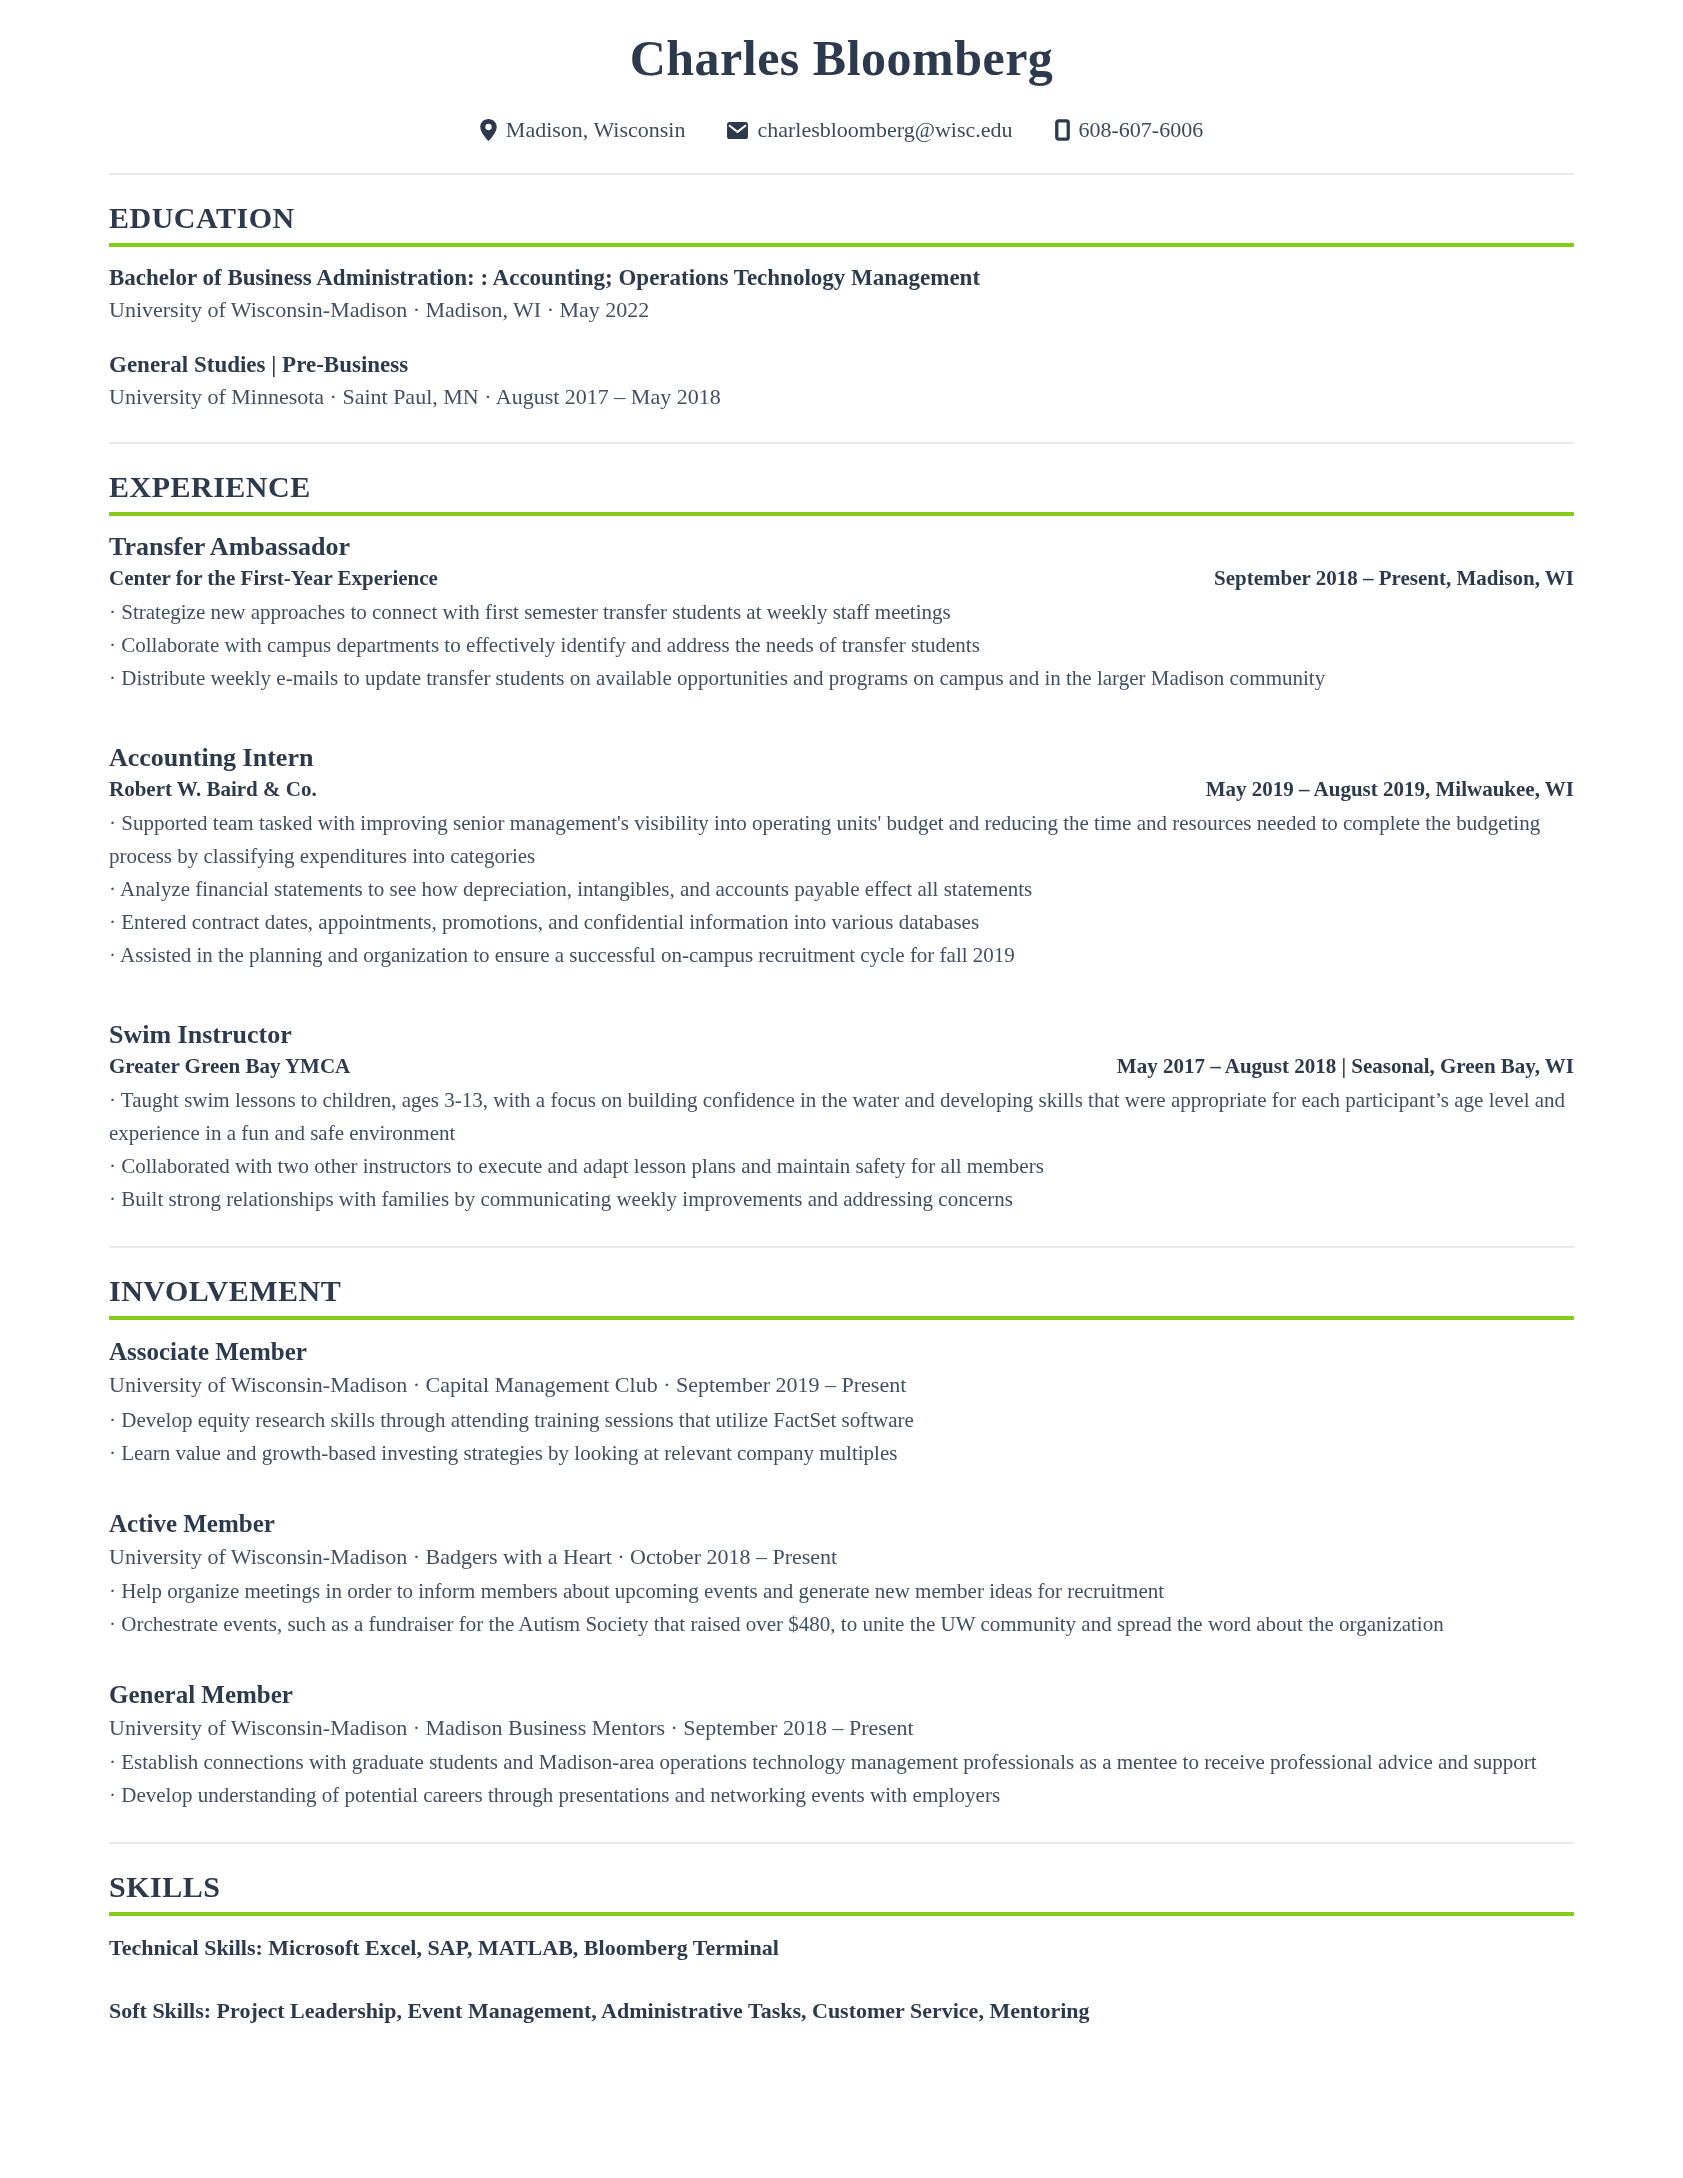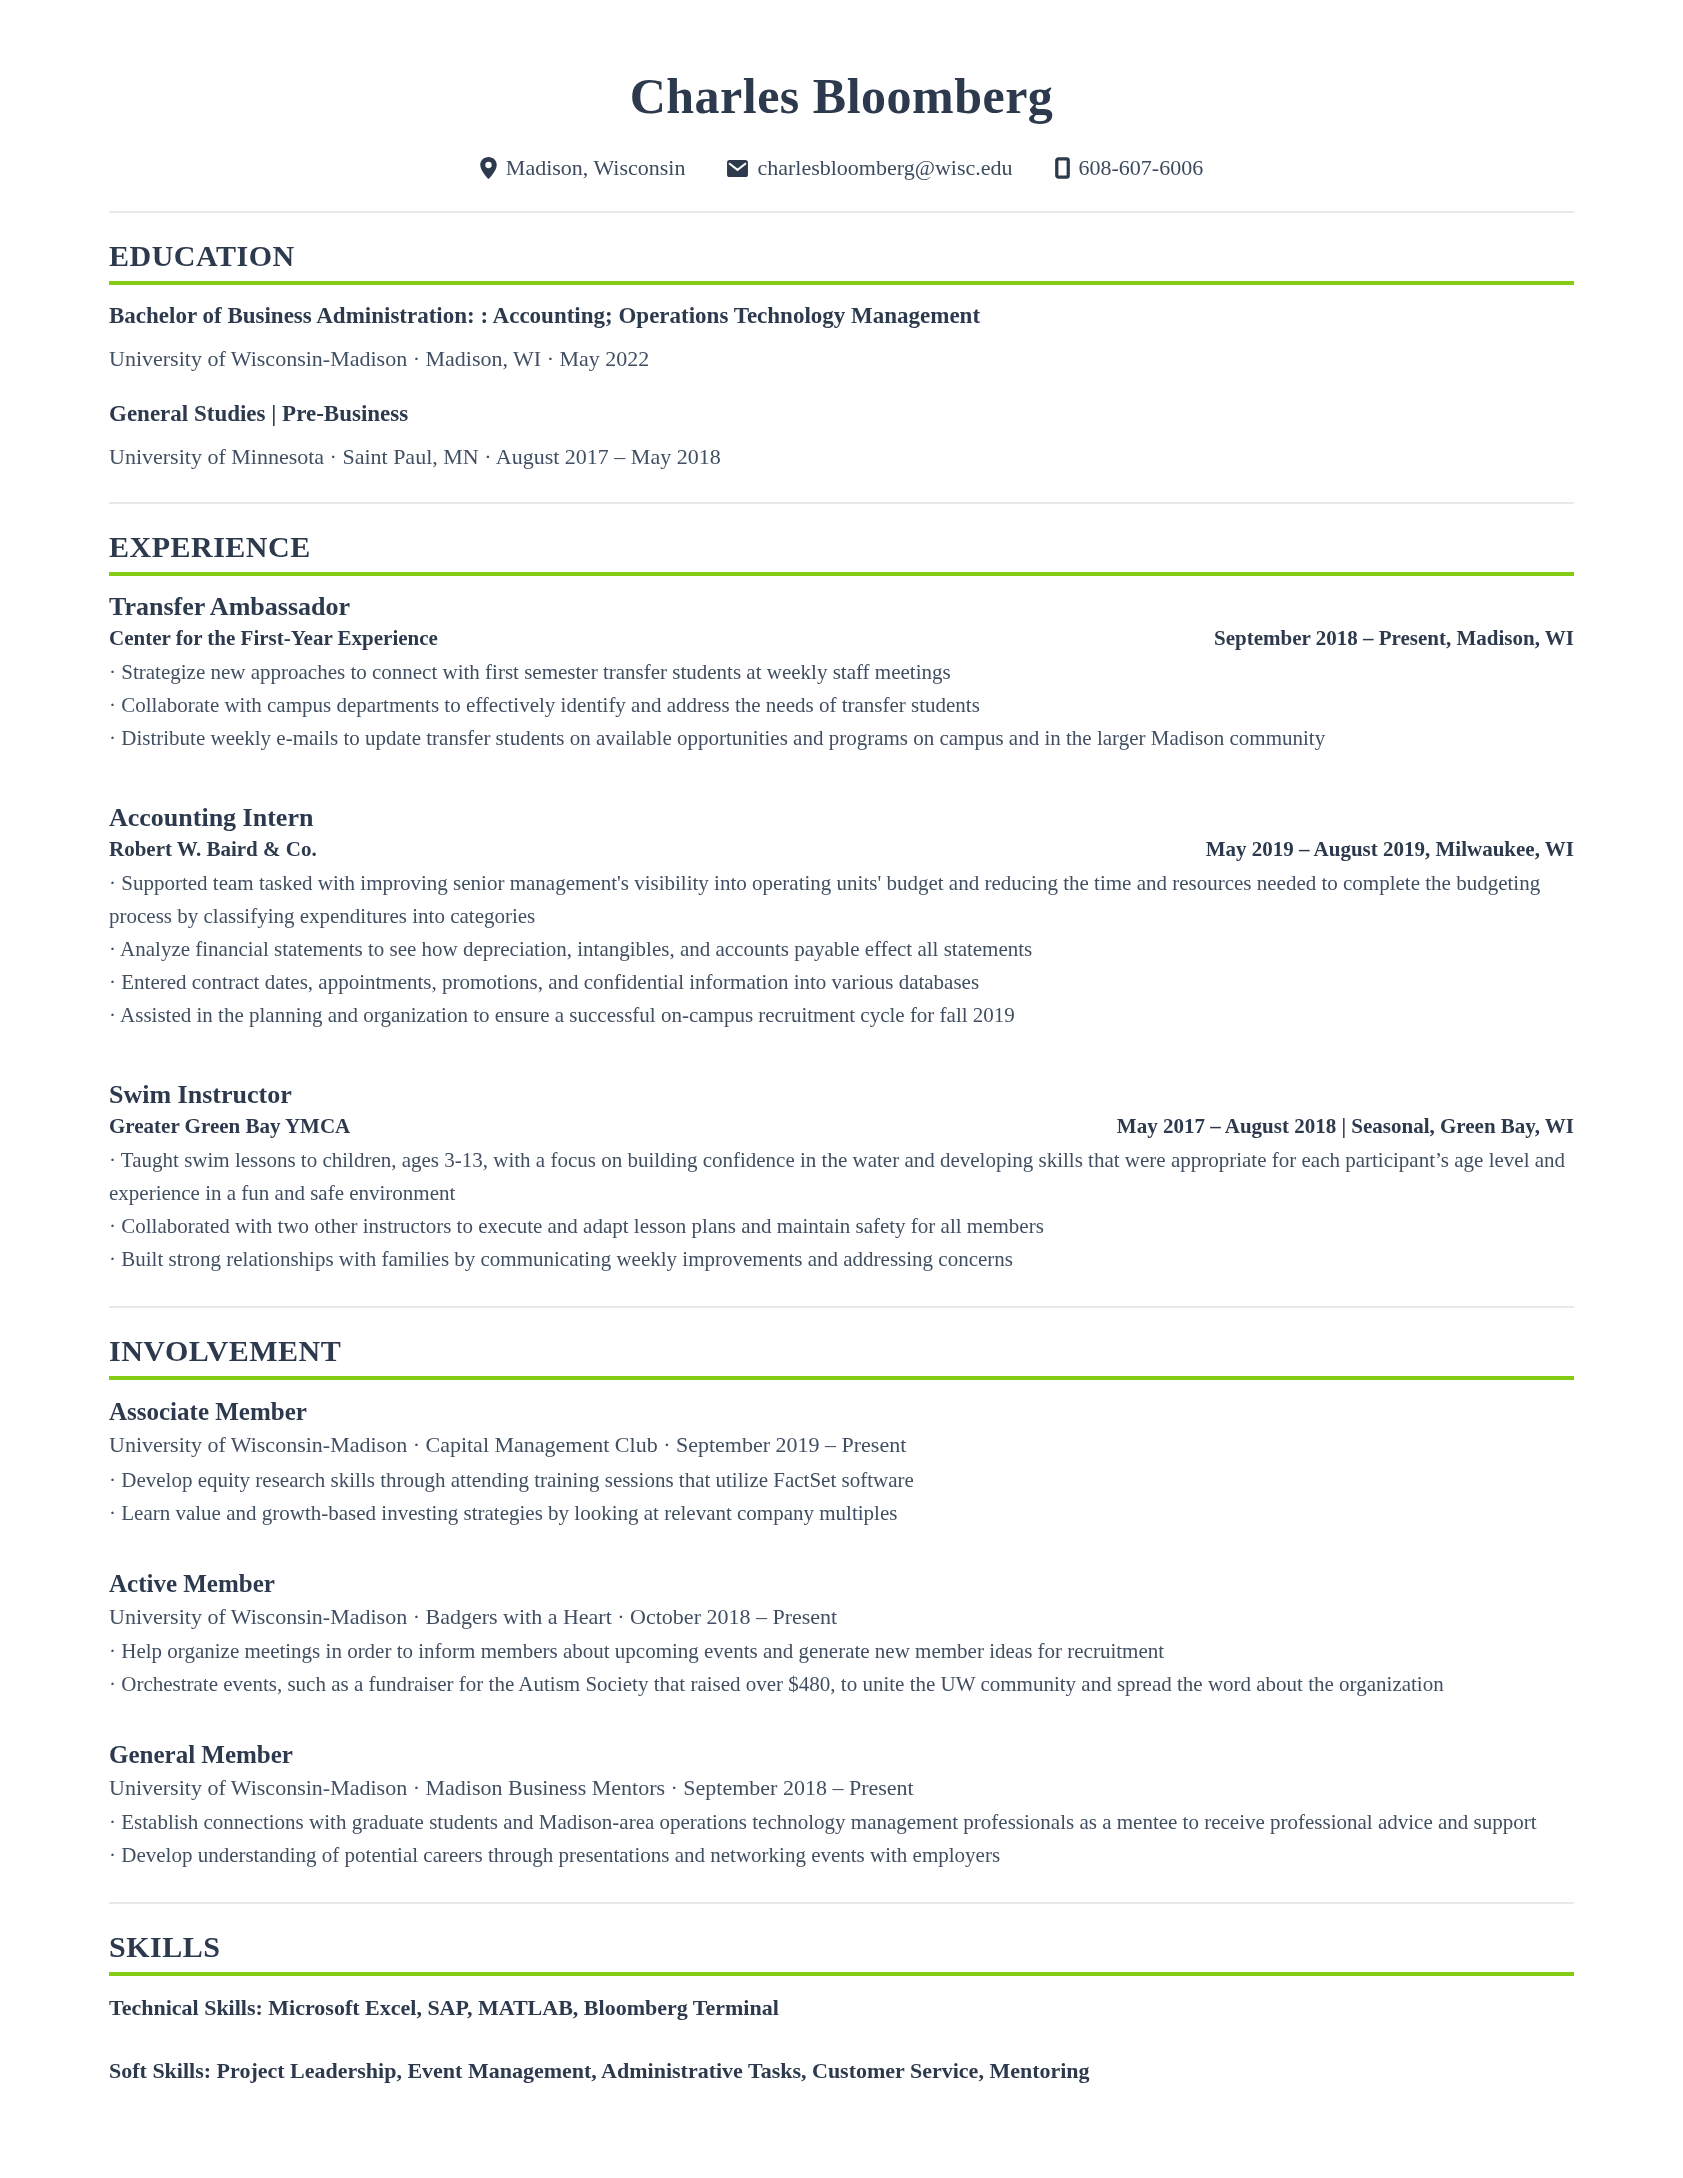--- a/index.html
+++ b/index.html
@@ -1,20 +1,20 @@
 <!DOCTYPE html>
 <html><head>
 <meta charset="utf-8">
 <style>
   html,body{margin:0;padding:0;background:#ffffff;}
   .page{
     position:relative;
     width:1683px;height:2178px;
     box-sizing:border-box;
-    padding:71px 109px 0 109px;
+    padding:33px 109px 0 109px;
     background:#ffffff;
     font-family:"Liberation Serif","DejaVu Serif",serif;
     color:#40506​3;
     color:#40506f;
     color:#414f62;
     overflow:hidden;
   }
   
   .resume-header{text-align:center;}
   .name{
@@ -45,21 +45,21 @@
     color:#2d3a4d;
     letter-spacing:0.5px;
     border-bottom:4px solid #84cc16;
     padding-bottom:9px;
     line-height:1.1;
   }
   
   .degree{margin-top:17px;}
   .degree + .degree{margin-top:27px;}
   .degree-title{font-size:23px;font-weight:700;color:#2d3a4d;line-height:1.25;}
-  .degree-sub{font-size:22px;color:#414f62;line-height:1.35;margin-top:13px;}
+  .degree-sub{font-size:22px;color:#414f62;line-height:1.35;margin-top:2px;}
   
   .job{margin-top:16px;}
   .job + .job{margin-top:48px;}
   .job-title{font-size:26px;font-weight:700;color:#2d3a4d;line-height:1.15;}
   .job-meta{
     display:flex;justify-content:space-between;align-items:baseline;
     font-size:21px;font-weight:700;color:#2d3a4d;margin-top:3px;line-height:1.3;
   }
   .bullets{margin-top:4px;}
   .bullet{font-size:21px;line-height:33px;color:#414f62;}

